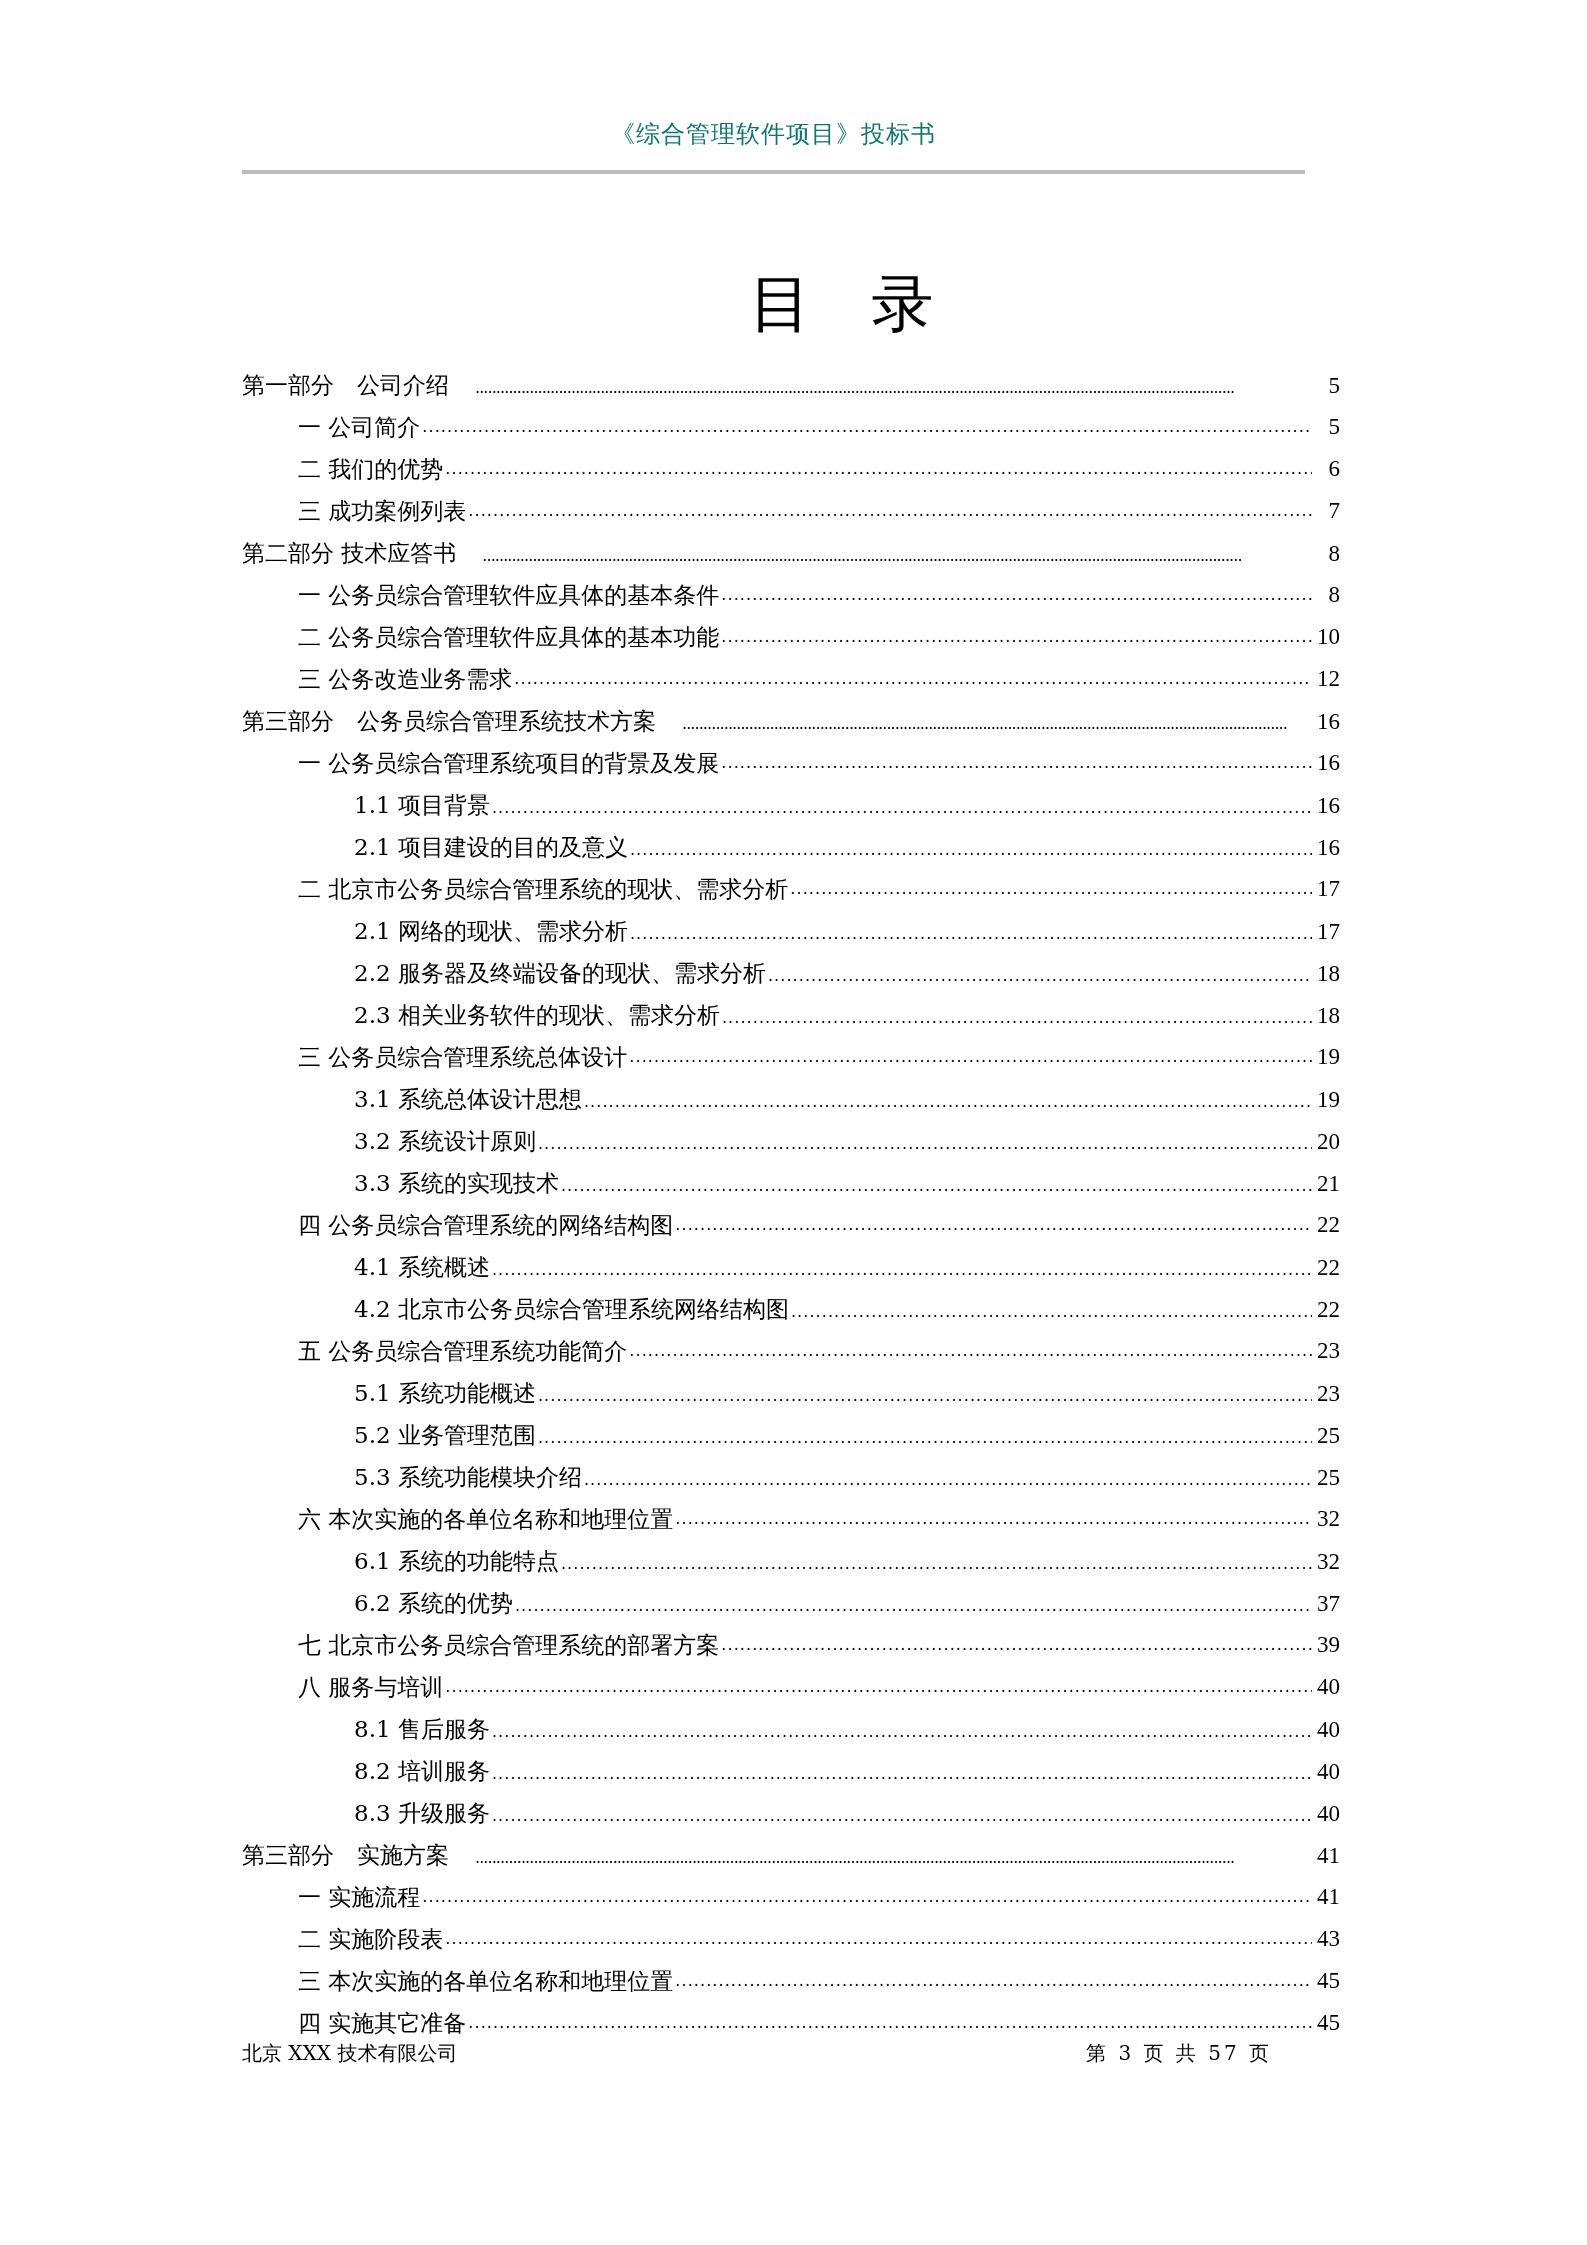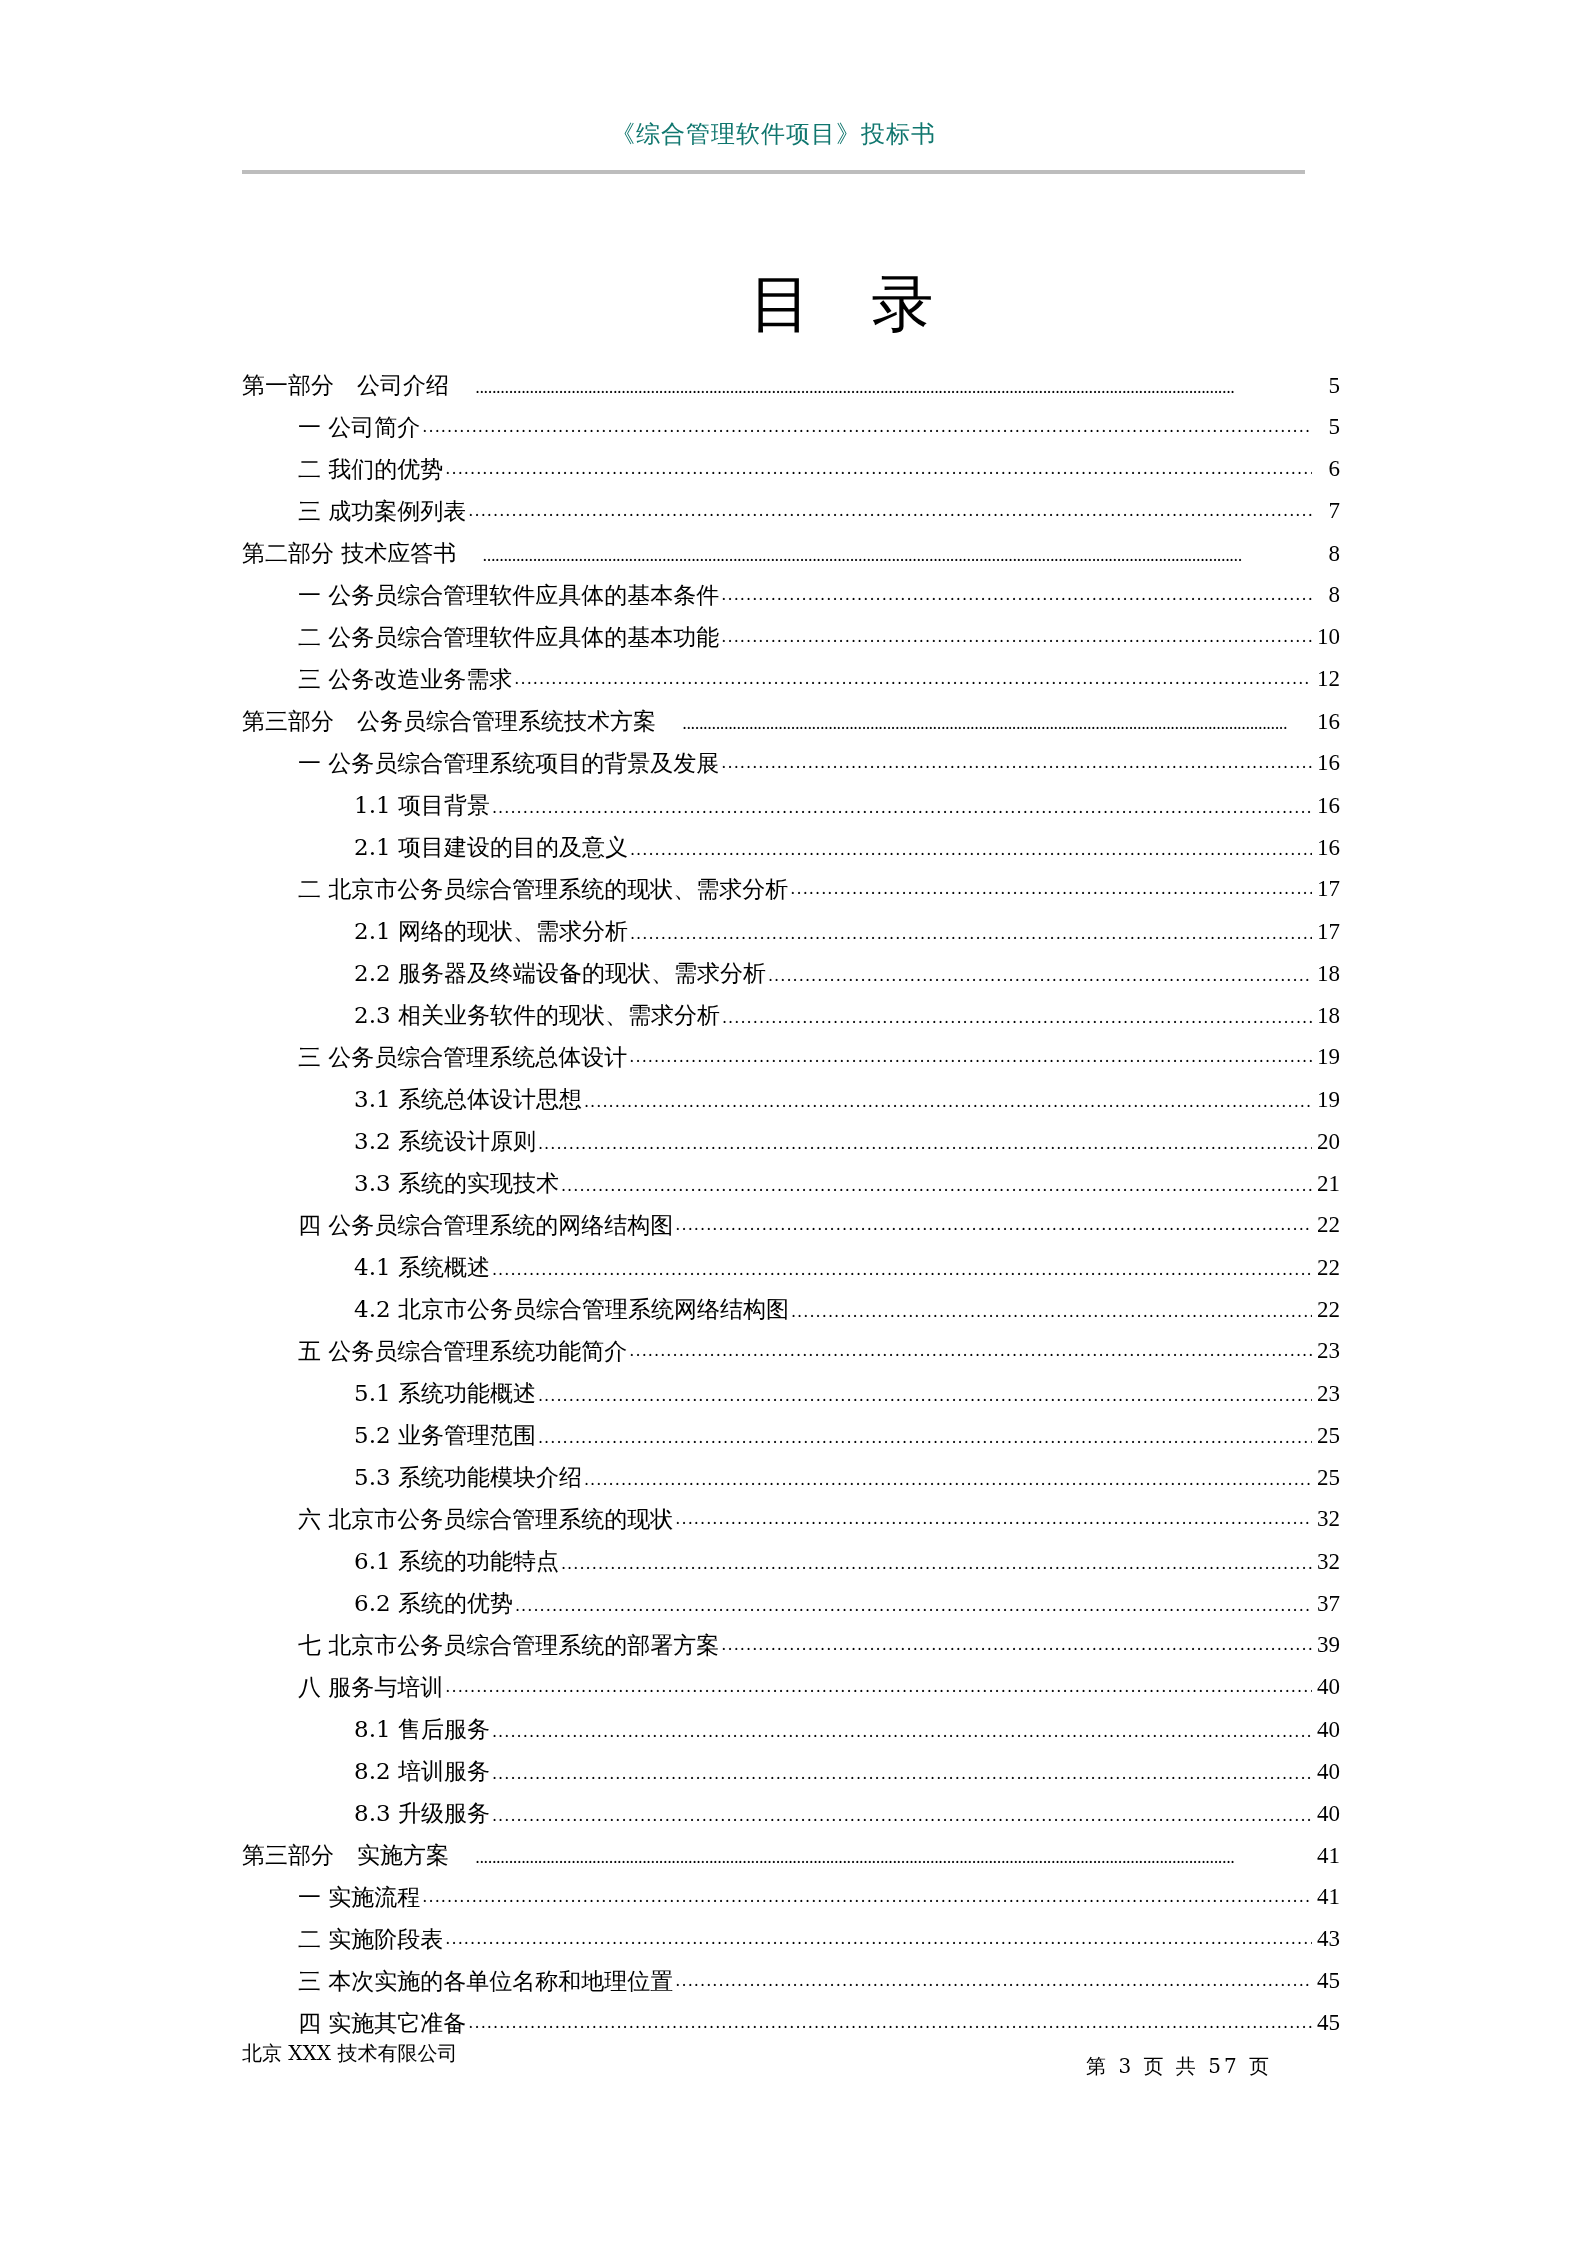--- a/index.html
+++ b/index.html
@@ -14,21 +14,21 @@
     .toc-row { display: flex; align-items: baseline; height: 42px; line-height: 42px; font-size: 23px; white-space: nowrap; }
     .toc-row.level-1 { font-weight: normal; padding-left: 0; gap: 24px; }
     .toc-row.level-2 { padding-left: 56px; align-items: flex-end; }
     .toc-row.level-3 { padding-left: 112px; }
     .toc-row .label { flex: 0 0 auto; }
     .toc-row .leader { flex: 1 1 auto; overflow: hidden; margin: 0 2px; }
     .toc-row .leader::before { content: ". . . . . . . . . . . . . . . . . . . . . . . . . . . . . . . . . . . . . . . . . . . . . . . . . . . . . . . . . . . . . . . . . . . . . . . . . . . . . . . . . . . . . . . . . . . . . . . . . . . . . . . . . . . . . . . . . . . . . . . . . . . . . . . . . . . . . . . . . . . . . . . . . . . . . . . . . . . . . . . . . . . . . . . . . . . . . . . . . . . . . ."; letter-spacing: -2px; font-size: 16px; }
     .toc-row.level-1 .leader::before { letter-spacing: -3px; }
     .toc-row .page { flex: 0 0 auto; font-family: "Liberation Serif", serif; min-width: 26px; text-align: right; }
     .page-footer { position: absolute; left: 242px; top: 2040px; width: 1030px; font-size: 20px; display: flex; justify-content: space-between; }
-    .footer-right { letter-spacing: 3px; margin-top: 13px; }
+    .footer-right { letter-spacing: 3px; }
   </style>
 </head>
 <body>
 
 <div class="page-header">《综合管理软件项目》投标书</div>
 <div class="header-rule"></div>
 
 <div class="toc-title">目录</div>
 
 <div class="toc" id="toc">
@@ -161,21 +161,21 @@
       <span class="label">5.2  业务管理范围</span>
       <span class="leader"></span>
       <span class="page">25</span>
     </div>
     <div class="toc-row level-3">
       <span class="label">5.3  系统功能模块介绍</span>
       <span class="leader"></span>
       <span class="page">25</span>
     </div>
     <div class="toc-row level-2">
-      <span class="label">六  北京市公务员综合管理系统的现状</span>
+      <span class="label">六  本次实施的各单位名称和地理位置</span>
       <span class="leader"></span>
       <span class="page">32</span>
     </div>
     <div class="toc-row level-3">
       <span class="label">6.1  系统的功能特点</span>
       <span class="leader"></span>
       <span class="page">32</span>
     </div>
     <div class="toc-row level-3">
       <span class="label">6.2  系统的优势</span>

